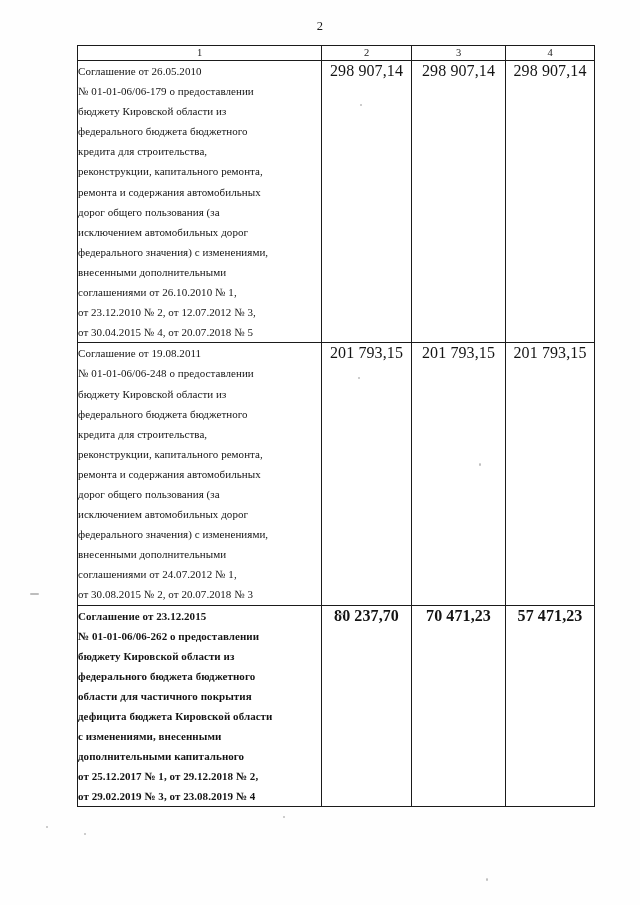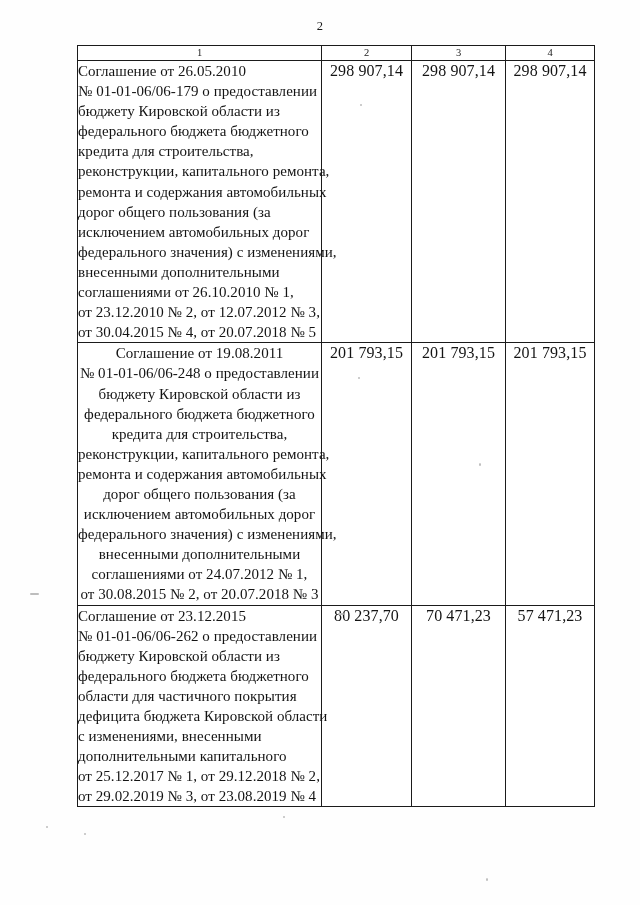--- a/index.html
+++ b/index.html
@@ -67,42 +67,42 @@
     text-align: center;
     font-weight: normal;
     font-size: 10.5px;
     line-height: 14px;
     color: #1a1a1a;
   }
 
   
   .desc-cell {
     padding: 3px 4px 8px 5px;
-    font-size: 15px;
+    font-size: 11px;
     line-height: 20.1px;
     color: #141414;
     letter-spacing: 0.05px;
   }
   .desc-cell .ln {
     display: block;
     white-space: nowrap;
   }
   .num-cell {
     text-align: center;
     font-size: 16px;
     line-height: 20.1px;
     padding-top: 3px;
     color: #141414;
     letter-spacing: 0.1px;
   }
 
   
   tr.row-1 td { height: 248px; }
-  tr.row-2 td { height: 236px; text-align: center; }
-  tr.row-3 td { height: 183px; }
+  tr.row-2 td { height: 236px; }
+  tr.row-3 td { height: 183px; font-weight: bold; }
 
   
   .speck {
     position: absolute;
     background: #bdbdbd;
     border-radius: 50%;
     pointer-events: none;
   }
 </style>
 </head>

